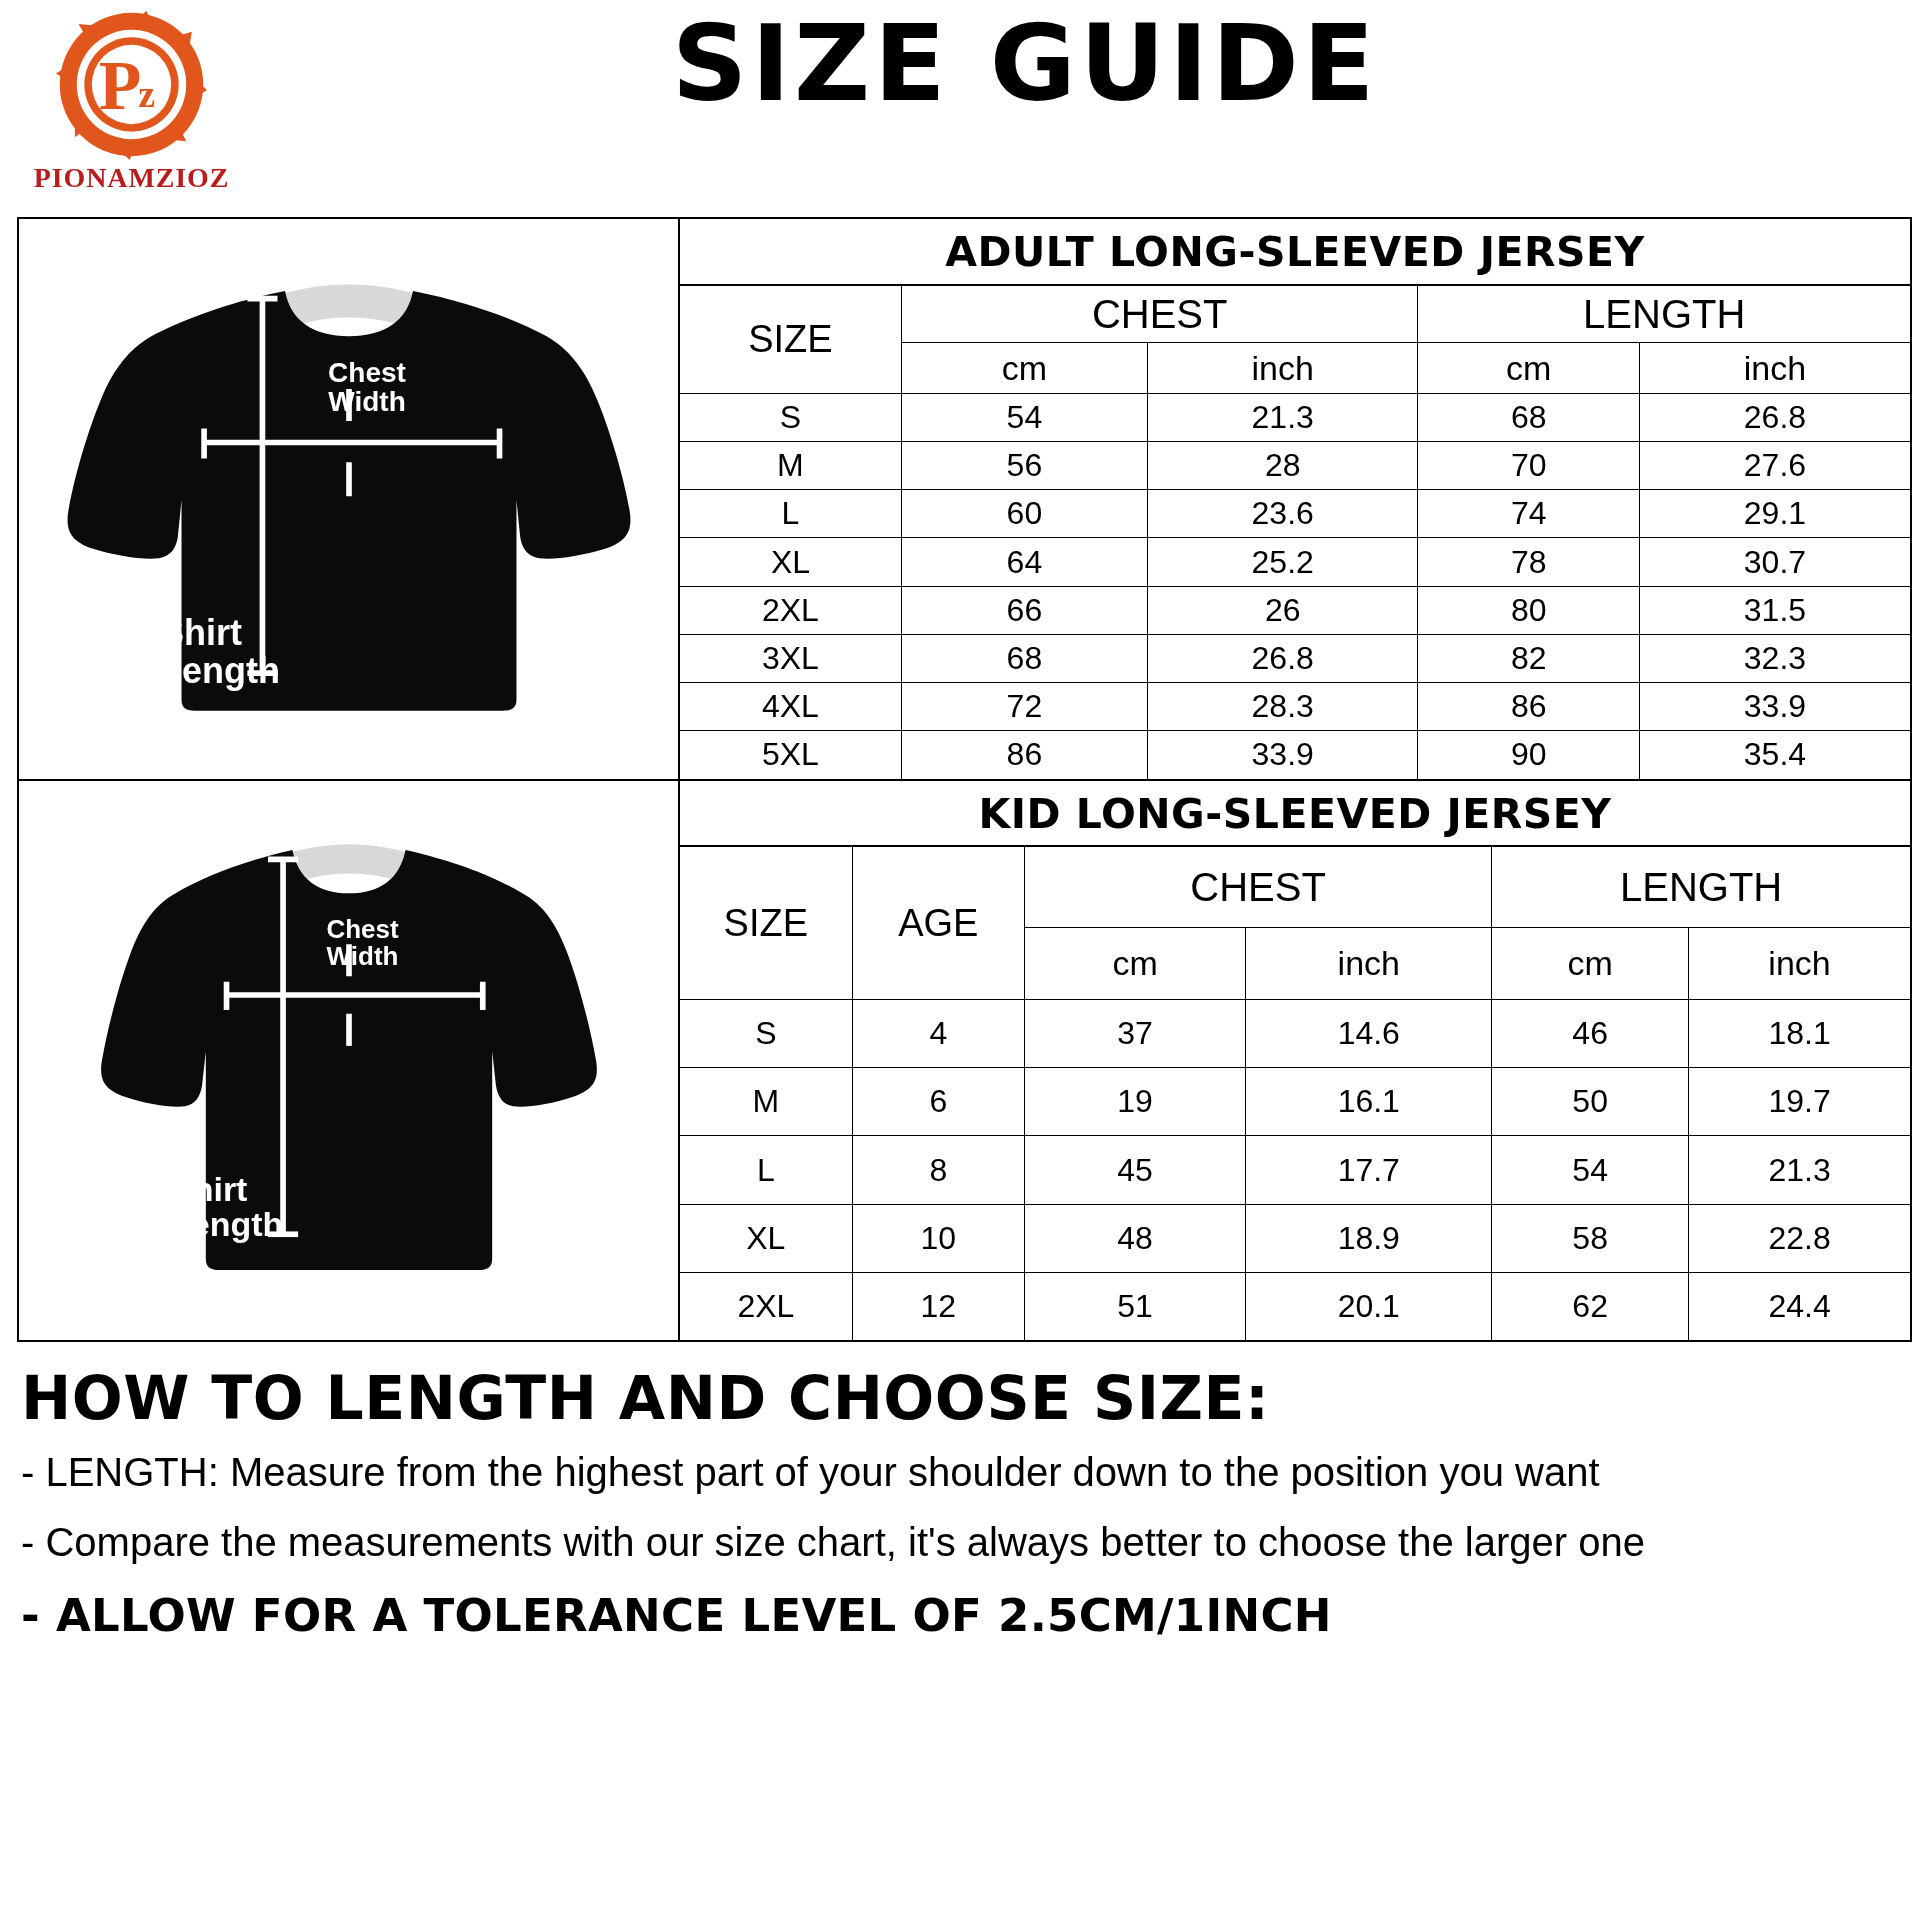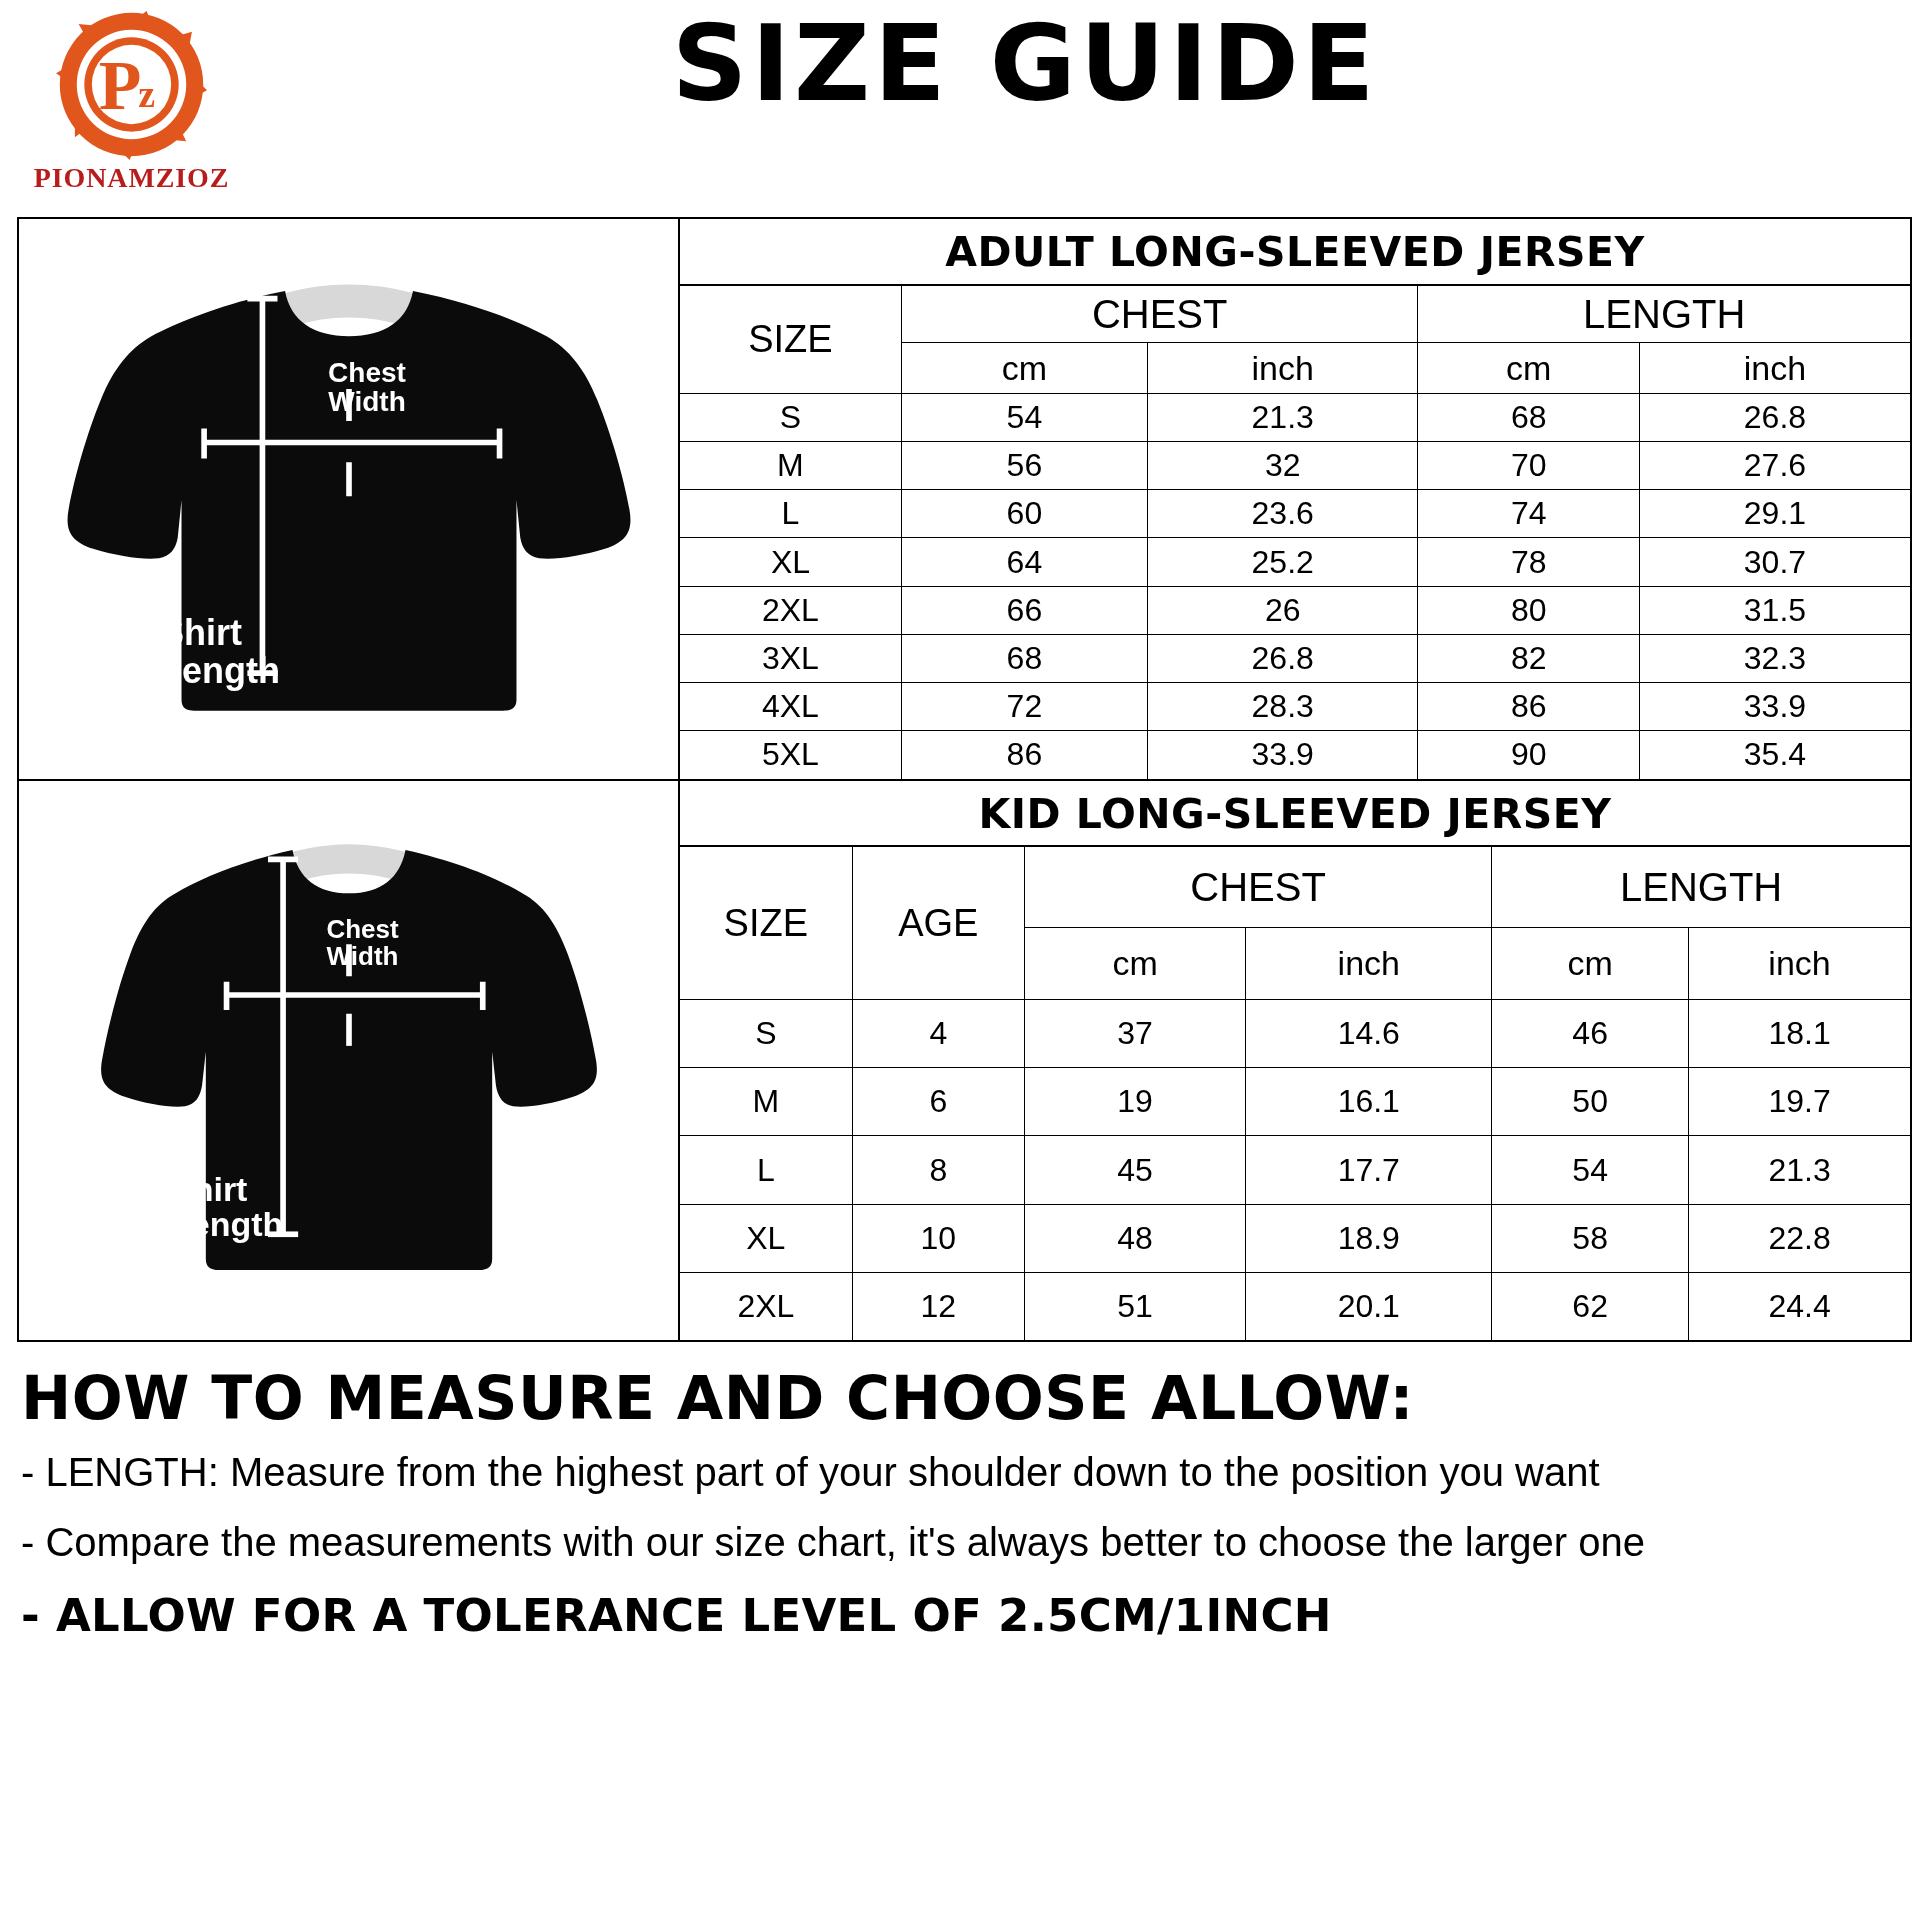--- a/index.html
+++ b/index.html
@@ -273,21 +273,21 @@
           <tr>
             <td>S</td>
             <td>54</td>
             <td>21.3</td>
             <td>68</td>
             <td>26.8</td>
           </tr>
           <tr>
             <td>M</td>
             <td>56</td>
-            <td>32</td>
+            <td>28</td>
             <td>70</td>
             <td>27.6</td>
           </tr>
           <tr>
             <td>L</td>
             <td>60</td>
             <td>23.6</td>
             <td>74</td>
             <td>29.1</td>
           </tr>
@@ -423,20 +423,20 @@
             <td>62</td>
             <td>24.4</td>
           </tr>
         </tbody>
           </table>
       </div>
     </div>
   </div>
 
   <div class="howto">
-    <div class="howto-title">HOW TO MEASURE AND CHOOSE ALLOW:</div>
+    <div class="howto-title">HOW TO LENGTH AND CHOOSE SIZE:</div>
     <div class="howto-line">- LENGTH: Measure from the highest part of your shoulder down to the position you want</div>
     <div class="howto-line">- Compare the measurements with our size chart, it's always better to choose the larger one</div>
     <div class="howto-warn">- ALLOW FOR A TOLERANCE LEVEL OF 2.5CM/1INCH</div>
   </div>
 
 </div>
 
 
 </body></html>

